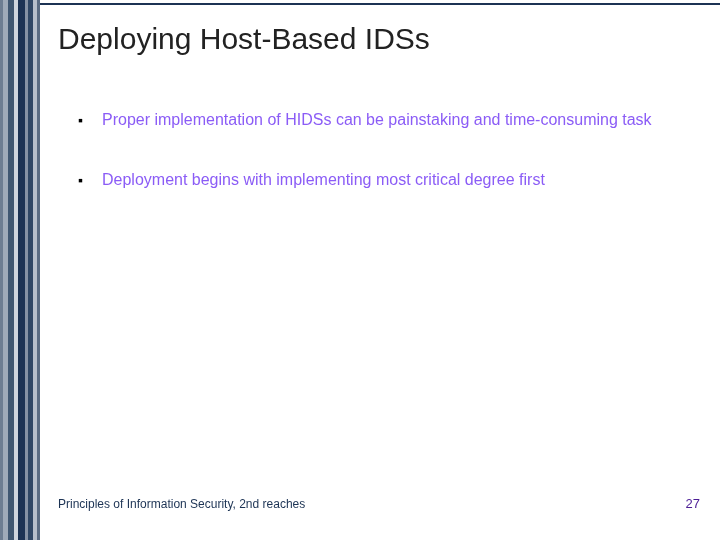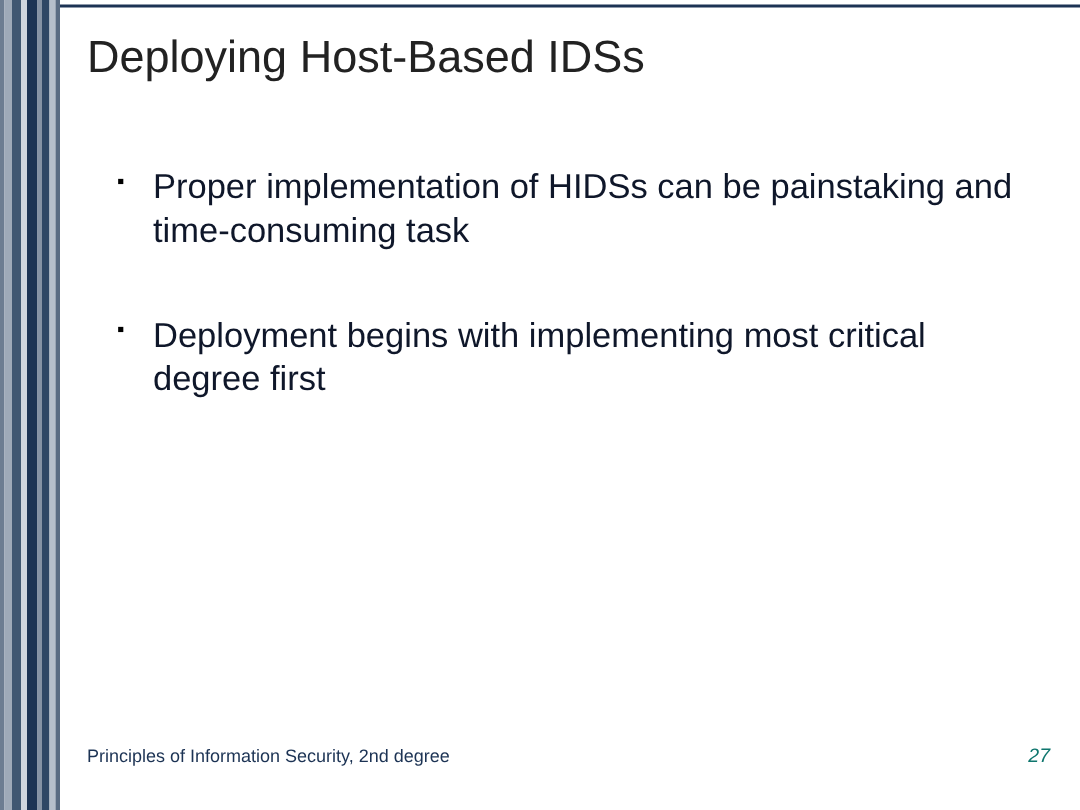--- a/index.html
+++ b/index.html
@@ -39,23 +39,23 @@
   .body {
     position: absolute;
     top: 110px;
     left: 78px;
     right: 40px;
   }
   .item {
     position: relative;
     margin-bottom: 40px;
     padding-left: 24px;
-    font-size: 23px;
+    font-size: 16px;
     line-height: 1.28;
-    color: #0f172a;
+    color: #8b5cf6;
   }
   .item::before {
     content: "\25AA";
     position: absolute;
     left: 0;
     top: 2px;
     font-size: 14px;
     color: #000;
   }
   .footer-left {
@@ -63,22 +63,21 @@
     left: 58px;
     bottom: 18px;
     font-size: 12px;
     color: #1c3354;
   }
   .footer-right {
     position: absolute;
     right: 20px;
     bottom: 18px;
     font-size: 13px;
-    color: #0f766e;
-    font-style: italic;
+    color: #4c1d95;
   }
 </style>
 </head>
 <body>
 
 <div class="slide">
   <div class="top-rule"></div>
   <div class="left-band" id="left-band">
       <div class="stripe" style="width: 3px; background: rgb(109, 125, 145);"></div>
       <div class="stripe" style="width: 5px; background: rgb(159, 170, 184);"></div>
@@ -91,15 +90,15 @@
       <div class="stripe" style="width: 3px; background: rgb(90, 108, 131);"></div>
     </div>
 
   <h1 class="title">Deploying Host-Based IDSs</h1>
 
   <div class="body">
     <div class="item">Proper implementation of HIDSs can be painstaking and time-consuming task</div>
     <div class="item">Deployment begins with implementing most critical degree first</div>
   </div>
 
-  <div class="footer-left">Principles of Information Security, 2nd degree</div>
+  <div class="footer-left">Principles of Information Security, 2nd reaches</div>
   <div class="footer-right">27</div>
 </div>
 
 </body></html>

